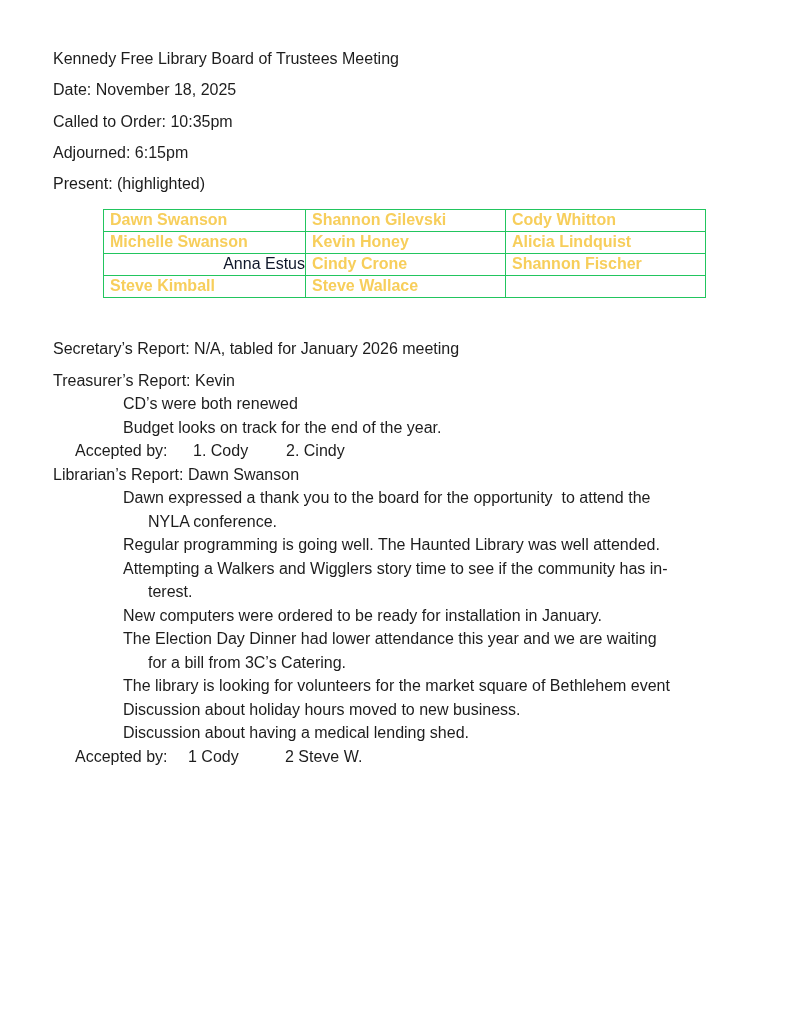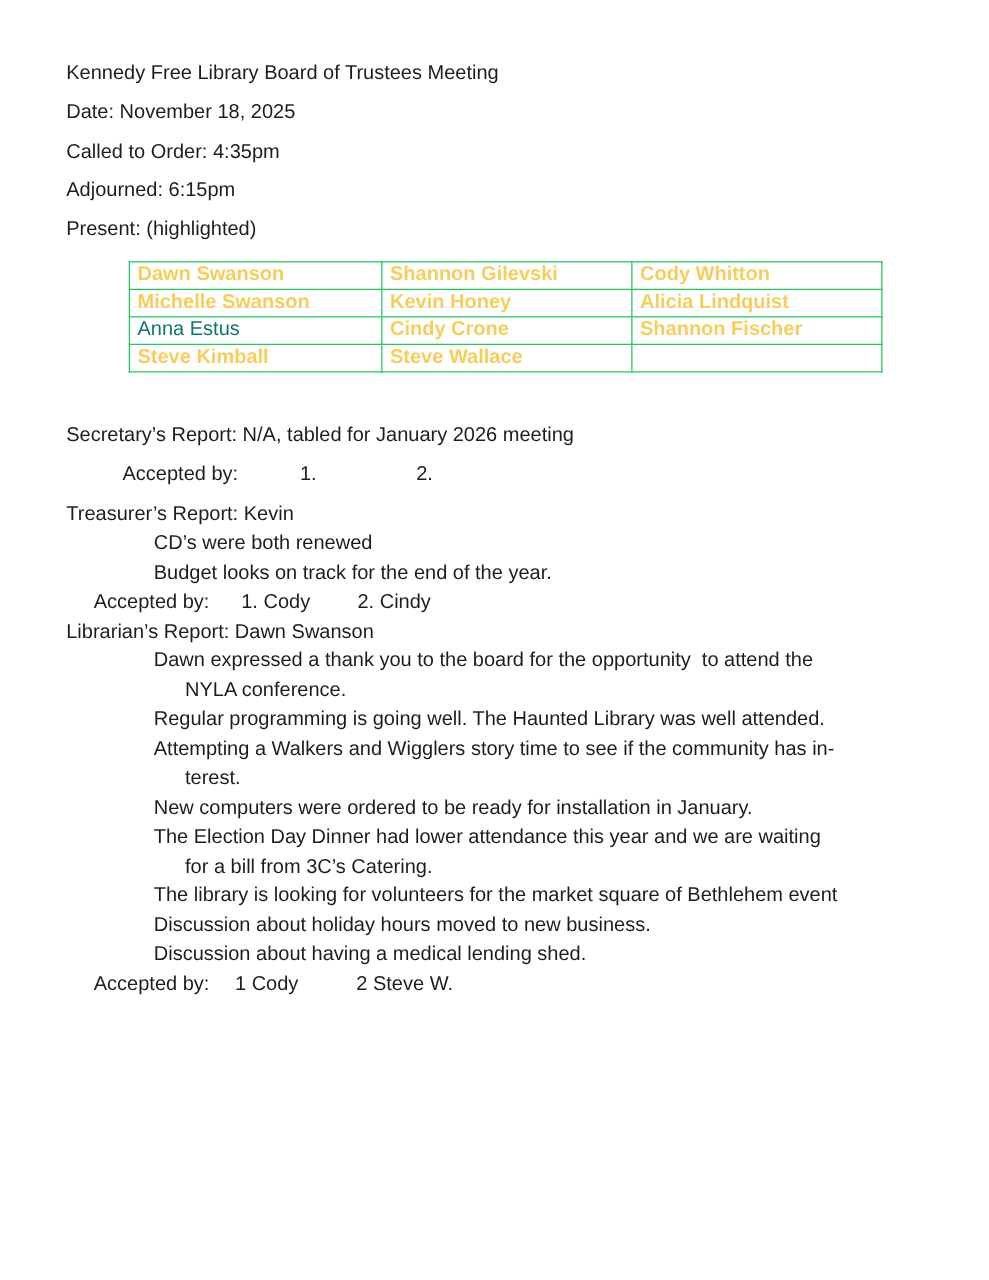--- a/index.html
+++ b/index.html
@@ -42,21 +42,21 @@
     font-weight: bold;
     font-size: 16px;
     vertical-align: middle;
     white-space: pre;
     overflow: hidden;
   }
   .attendance col.c1 { width: 202px; }
   .attendance col.c2 { width: 200px; }
   .attendance col.c3 { width: 200px; }
   .attendance td.hl { color: #f7ce5b; }
-  .attendance td.plain { color: #0f766e; font-weight: normal; }
+  .attendance td.plain { color: #0f172a; font-weight: normal; text-align: right; }
   .bline {
     margin: 0;
     line-height: 23.5px;
     white-space: pre;
   }
   .sec-heading { margin-top: 39px; }
   .sec-accepted { margin-top: 7.5px; padding-left: 45px; }
   .treas-heading { margin-top: 8.5px; }
   .ind1 { padding-left: 70px; }
   .ind2 { padding-left: 95px; }
@@ -74,21 +74,21 @@
   }
 </style>
 </head>
 <body>
 
 <div class="page">
   <div class="doc">
 
     <p class="hline">Kennedy Free Library Board of Trustees Meeting</p>
     <p class="hline">Date: November 18, 2025</p>
-    <p class="hline">Called to Order: 4:35pm</p>
+    <p class="hline">Called to Order: 10:35pm</p>
     <p class="hline">Adjourned: 6:15pm</p>
     <p class="hline">Present: (highlighted)</p>
 
     <table class="attendance">
       <colgroup>
           <col class="c1">
           <col class="c2">
           <col class="c3">
         </colgroup>
       <tbody>
@@ -109,21 +109,20 @@
       </tr>
       <tr>
         <td class="hl">Steve Kimball</td>
         <td class="hl">Steve Wallace</td>
         <td></td>
       </tr>
     </tbody>
       </table>
 
     <p class="bline sec-heading">Secretary’s Report: N/A, tabled for January 2026 meeting</p>
-    <p class="bline sec-accepted"><span class="tab-label-sec">Accepted by:</span><span class="tab-first-sec">1.</span><span>2.</span></p>
 
     <p class="bline treas-heading">Treasurer’s Report: Kevin</p>
     <p class="bline ind1">CD’s were both renewed</p>
     <p class="bline ind1">Budget looks on track for the end of the year.</p>
     <p class="bline accepted-line"><span class="tab-label-treas">Accepted by:</span><span class="tab-first-treas">1. Cody</span><span>2. Cindy</span></p>
 
     <p class="bline">Librarian’s Report: Dawn Swanson</p>
     <p class="bline ind1">Dawn expressed a thank you to the board for the opportunity  to attend the</p>
     <p class="bline ind2">NYLA conference.</p>
     <p class="bline ind1">Regular programming is going well. The Haunted Library was well attended.</p>

